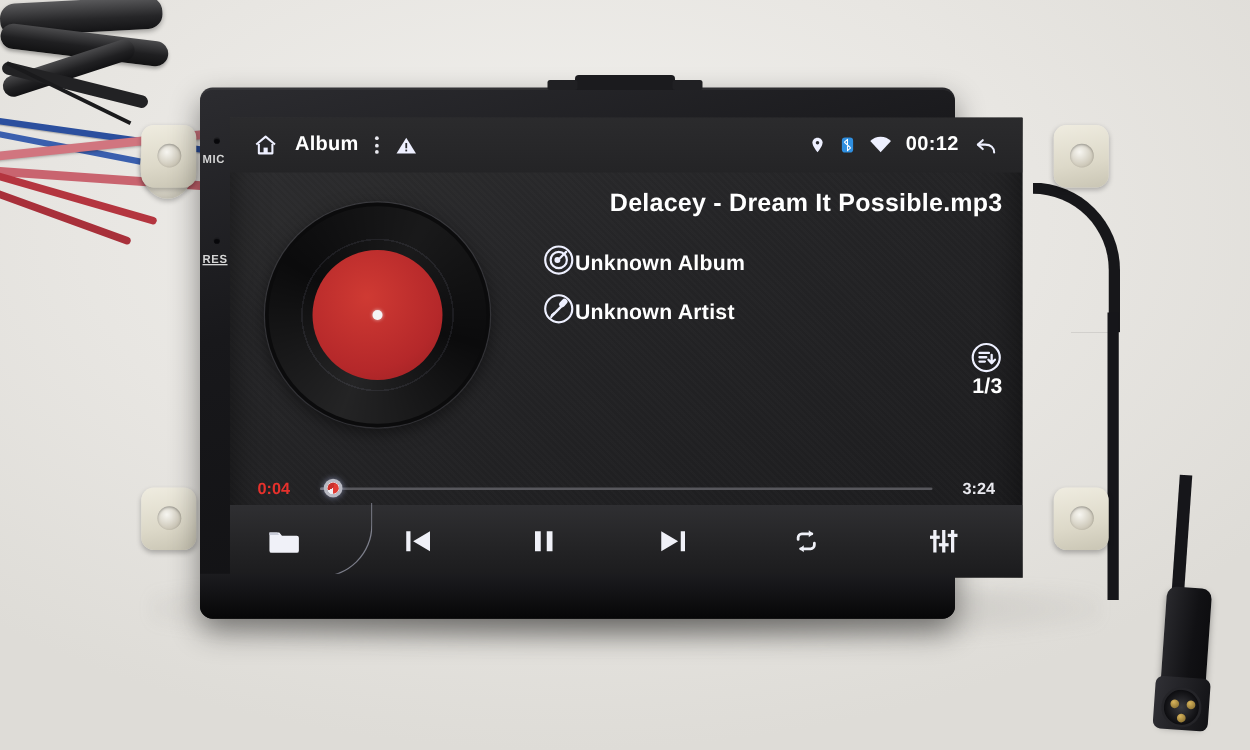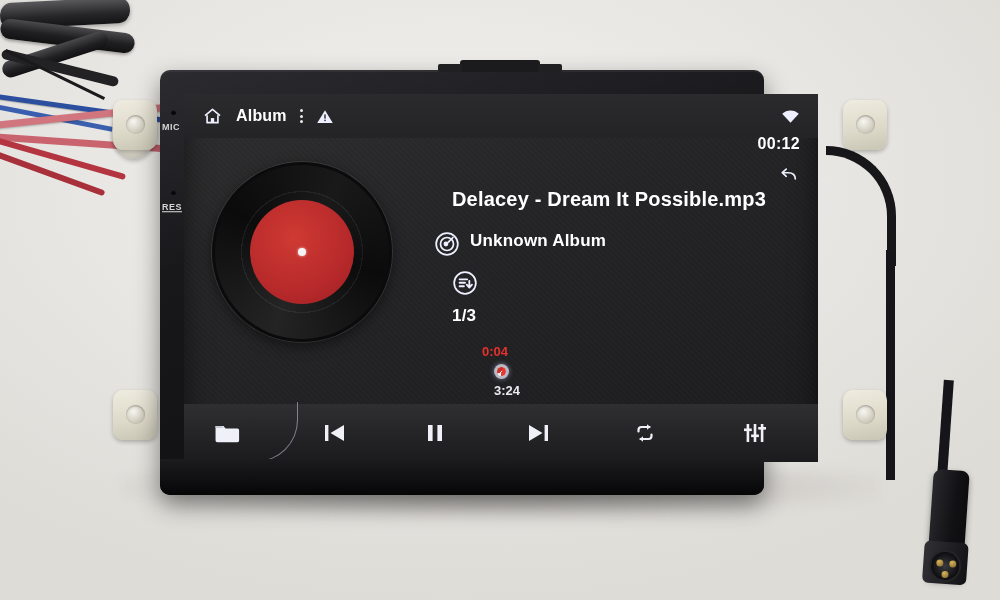--- a/index.html
+++ b/index.html
@@ -189,21 +189,21 @@
     box-shadow: inset 0 0 28px rgba(0,0,0,.55);
   }
 
   
   .statusbar{
     position:absolute; left:0; top:0; width:100%; height:44px;
     display:flex; align-items:center; padding:0 18px;
     background: linear-gradient(180deg,#2b2b2d,#242426);
   }
   .sb-left{ display:flex; align-items:center; gap:13px; }
-  .sb-right{ margin-left:auto; display:flex; align-items:flex-end; gap:11px;flex-direction:column; }
+  .sb-right{ margin-left:auto; display:flex; align-items:flex-start; gap:11px; }
   .app-title{ color:#ffffff; font-size:16px; font-weight:bold; letter-spacing:.2px; }
   .clock{ color:#ffffff; font-size:16px; font-weight:bold; letter-spacing:.3px; }
   .ic{ display:inline-flex; align-items:center; justify-content:center; }
   .dots3{ display:flex; flex-direction:column; gap:2.5px; }
   .dots3 i{ width:3px; height:3px; background:#e9e9ef; border-radius:50%; display:block; }
 
   
   .content{ position:absolute; left:0; top:44px; right:0; bottom:58px; }
 
   .vinyl{
@@ -225,32 +225,32 @@
     background: radial-gradient(circle at 42% 36%, #cf3a33, #b5282a 65%, #991f22);
   }
   .vinyl-hole{
     position:absolute; left:50%; top:50%; width:8px; height:8px; margin:-4px 0 0 -4px;
     border-radius:50%; background:#f4f4f6;
     box-shadow: 0 0 3px rgba(255,255,255,.7);
   }
 
   .track-info{ position:absolute; left:232px; right:16px; top:14px; }
   .track-title{
-    color:#ffffff; font-size:20px; font-weight:bold; text-align:center;
-    letter-spacing:.2px; white-space:nowrap;margin-top:36px;
+    color:#ffffff; font-size:20px; font-weight:bold; text-align:right;
+    letter-spacing:.2px; white-space:nowrap;
   }
   .meta-rows{ margin-top:20px; padding-left:18px; }
-  .meta-row{ display:flex; align-items:flex-start; gap:10px; margin-bottom:13px; }
+  .meta-row{ display:flex; align-items:flex-end; gap:0; margin-bottom:13px; }
   .meta-row.idx{ padding-left:18px;flex-direction:column; }
   .meta-text{ color:#ffffff; font-size:17px; font-weight:bold; letter-spacing:.2px; }
 
   
   .progress-row{
     position:absolute; left:22px; right:22px; bottom:6px;
-    display:flex; align-items:center; gap:12px;flex-direction:column;
+    display:flex; align-items:center; gap:12px;
   }
   .time-cur{ color:#e6312c; font-size:13px; font-weight:bold; width:38px; }
   .time-tot{ color:#e9e9ef; font-size:13px; font-weight:bold; width:38px; text-align:right; }
   .track-wrap{ position:relative; flex:1; height:14px; display:flex; align-items:center; }
   .track-bg{ position:absolute; left:0; right:0; height:2px; background:#57575c; border-radius:2px; }
   .track-fill{ position:absolute; left:0; width:2%; height:2px; background:#6e6e74; border-radius:2px; }
   .thumb{
     position:absolute; left:2%; width:15px; height:15px; margin-left:-7px; border-radius:50%;
     background: radial-gradient(circle at 50% 50%, #e8e9ef 0 46%, #b9bac4 46% 100%);
     box-shadow: 0 0 5px rgba(190,200,255,.55);
@@ -402,20 +402,31 @@
                 <svg width="26" height="26" viewBox="0 0 24 24" fill="none" stroke="#eef0ff" stroke-width="1.6">
                   <circle cx="12" cy="12" r="10"></circle>
                   <circle cx="12" cy="12" r="6"></circle>
                   <circle cx="11" cy="12" r="2.2" fill="#eef0ff" stroke="none"></circle>
                   <path d="M13 10.5 17.5 6" stroke-linecap="round"></path>
                 </svg>
               </span>
               <span class="meta-text">Unknown Album</span>
             </div>
 
+            <div class="meta-row">
+              <span class="ic">
+                <svg width="26" height="26" viewBox="0 0 24 24" fill="none" stroke="#eef0ff" stroke-width="1.6">
+                  <circle cx="12" cy="12" r="10"></circle>
+                  <rect x="13.2" y="4.2" width="4.4" height="7" rx="2.2" transform="rotate(42 15.4 7.7)" fill="#eef0ff" stroke="none"></rect>
+                  <path d="M13.6 10.6 7.2 17" stroke-linecap="round" stroke-width="1.8"></path>
+                  <path d="M8.6 15.4c-1.3.6-2 1.6-2.2 2.9" stroke-linecap="round"></path>
+                </svg>
+              </span>
+              <span class="meta-text">Unknown Artist</span>
+            </div>
 
             <div class="meta-row idx">
               <span class="ic">
                 <svg width="26" height="26" viewBox="0 0 24 24" fill="none" stroke="#eef0ff" stroke-width="1.6">
                   <circle cx="12" cy="12" r="10"></circle>
                   <path d="M7 8.6h7M7 11.8h5M7 15h4" stroke-linecap="round" stroke-width="1.7"></path>
                   <path d="M16 10v6M13.6 13.6 16 16.2l2.4-2.6" stroke-linecap="round" stroke-linejoin="round" stroke-width="1.7"></path>
                 </svg>
               </span>
               <span class="meta-text">1/3</span>

